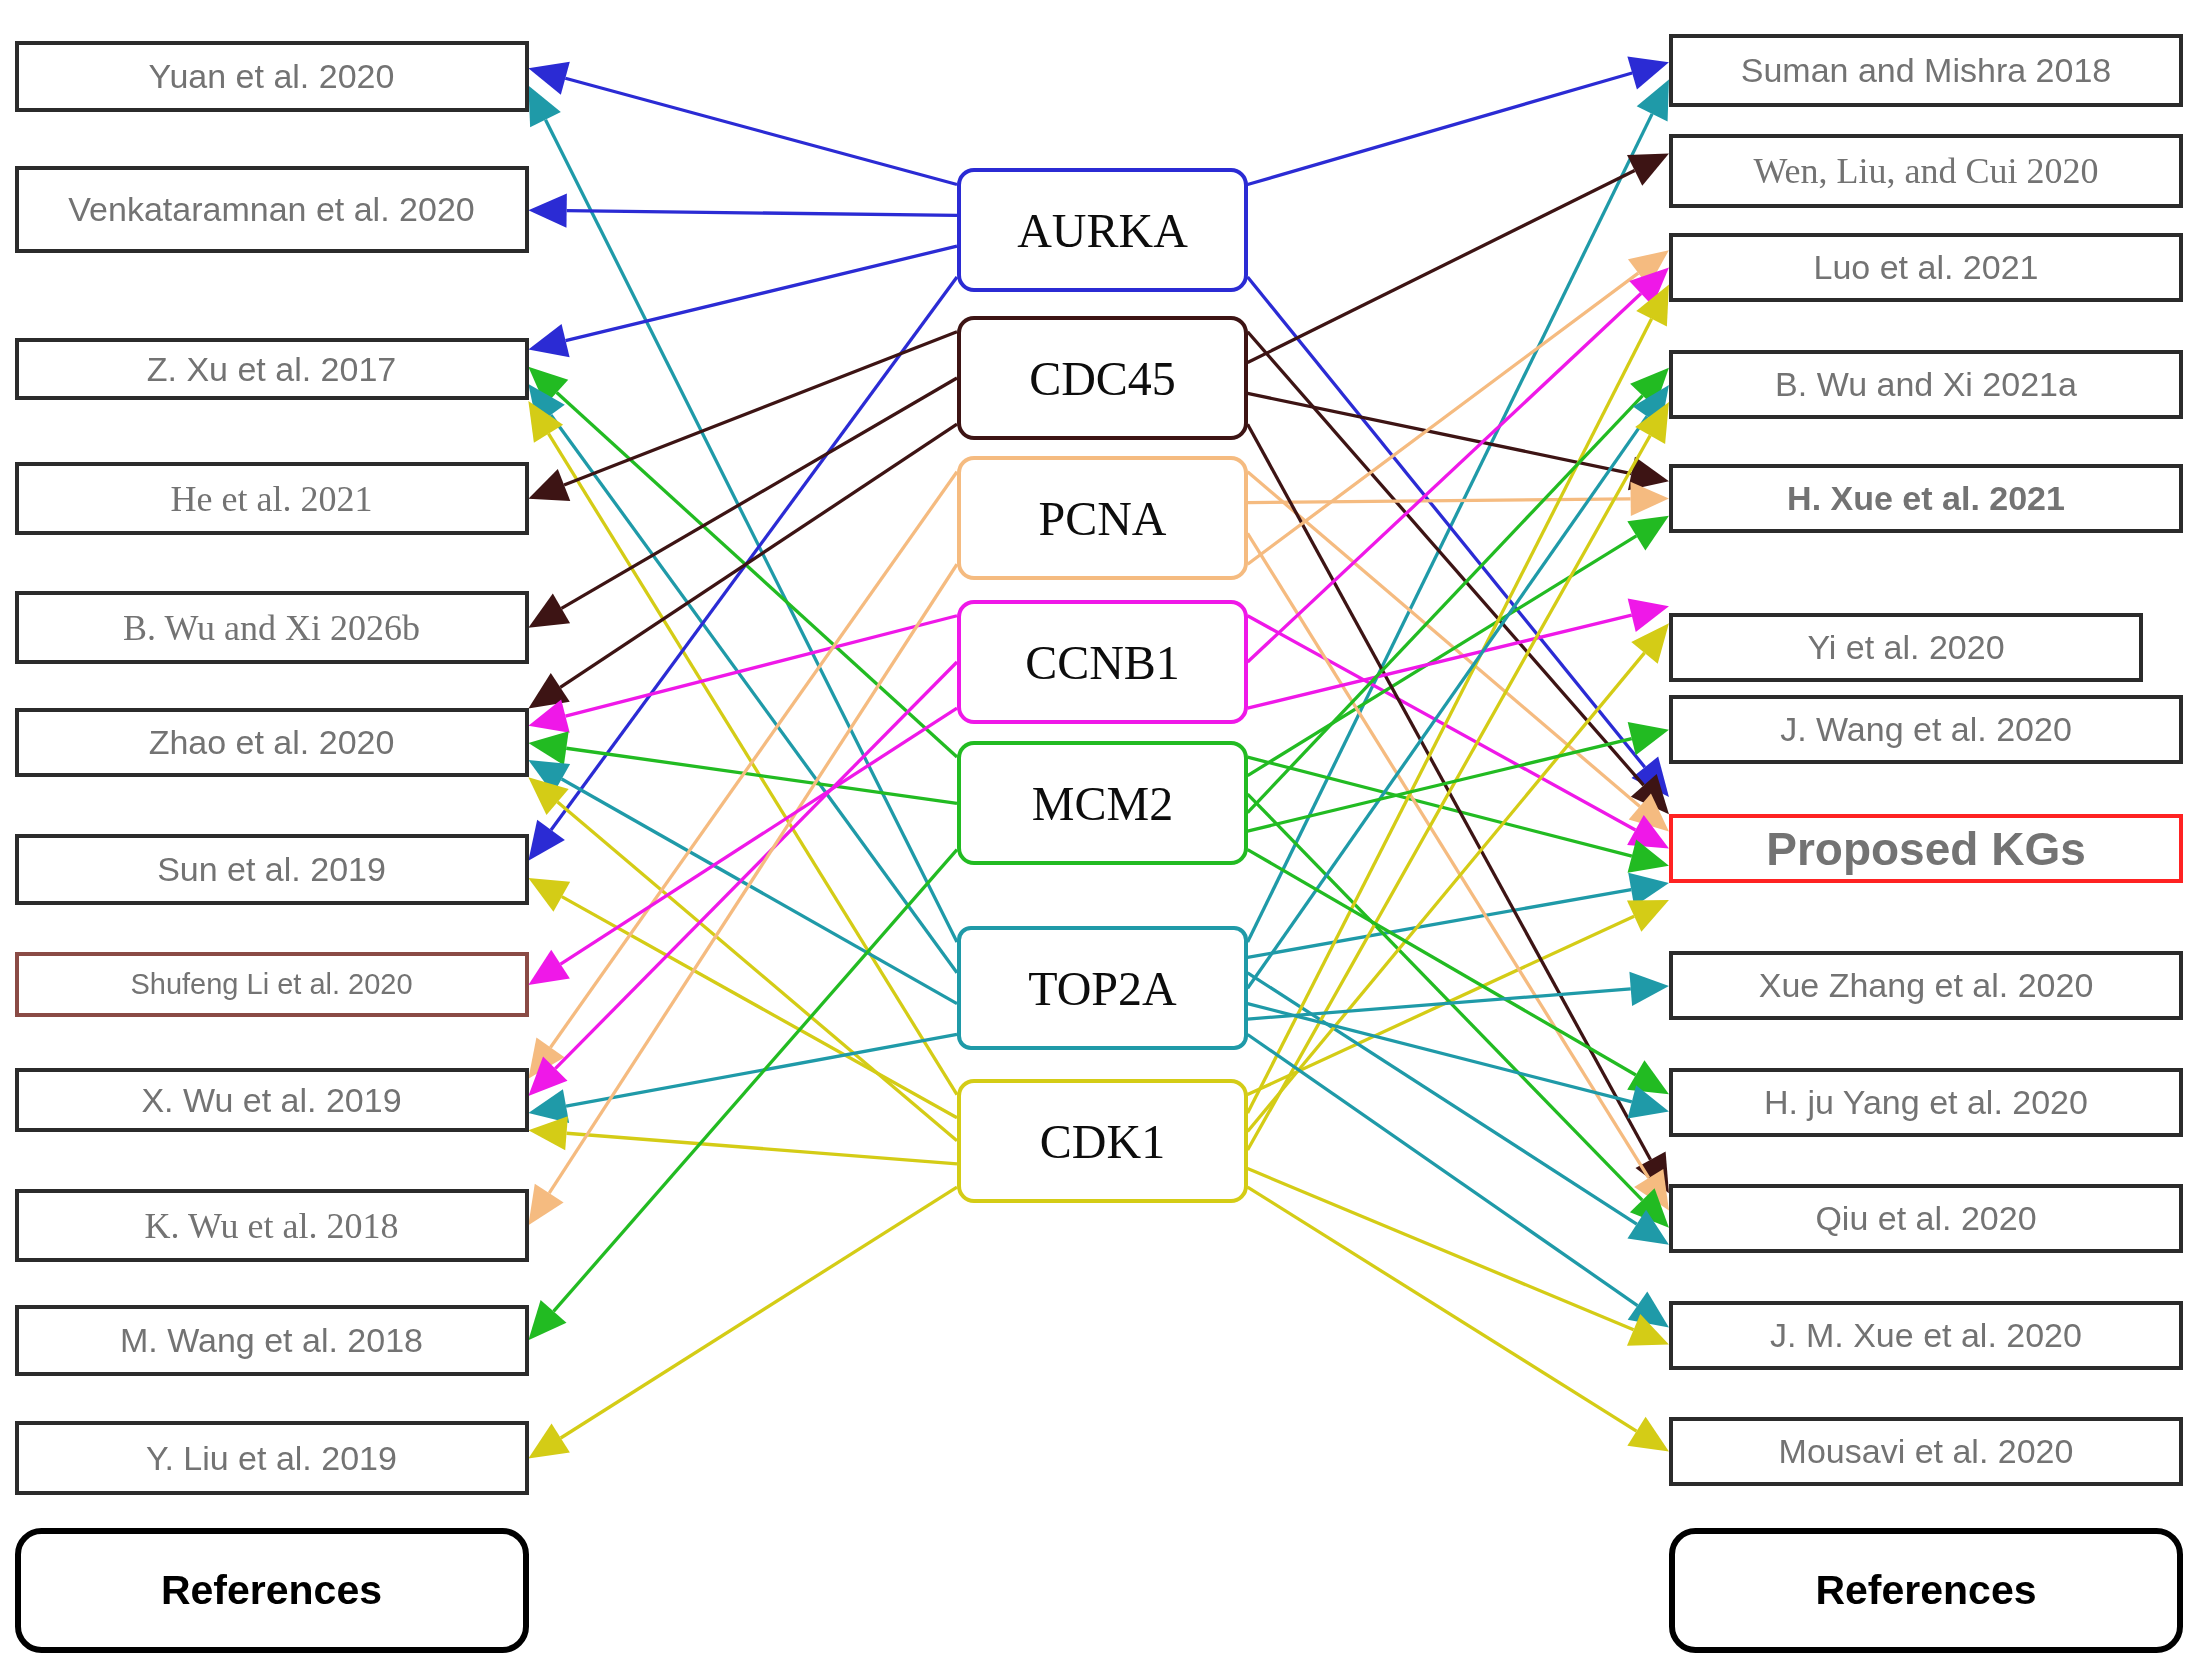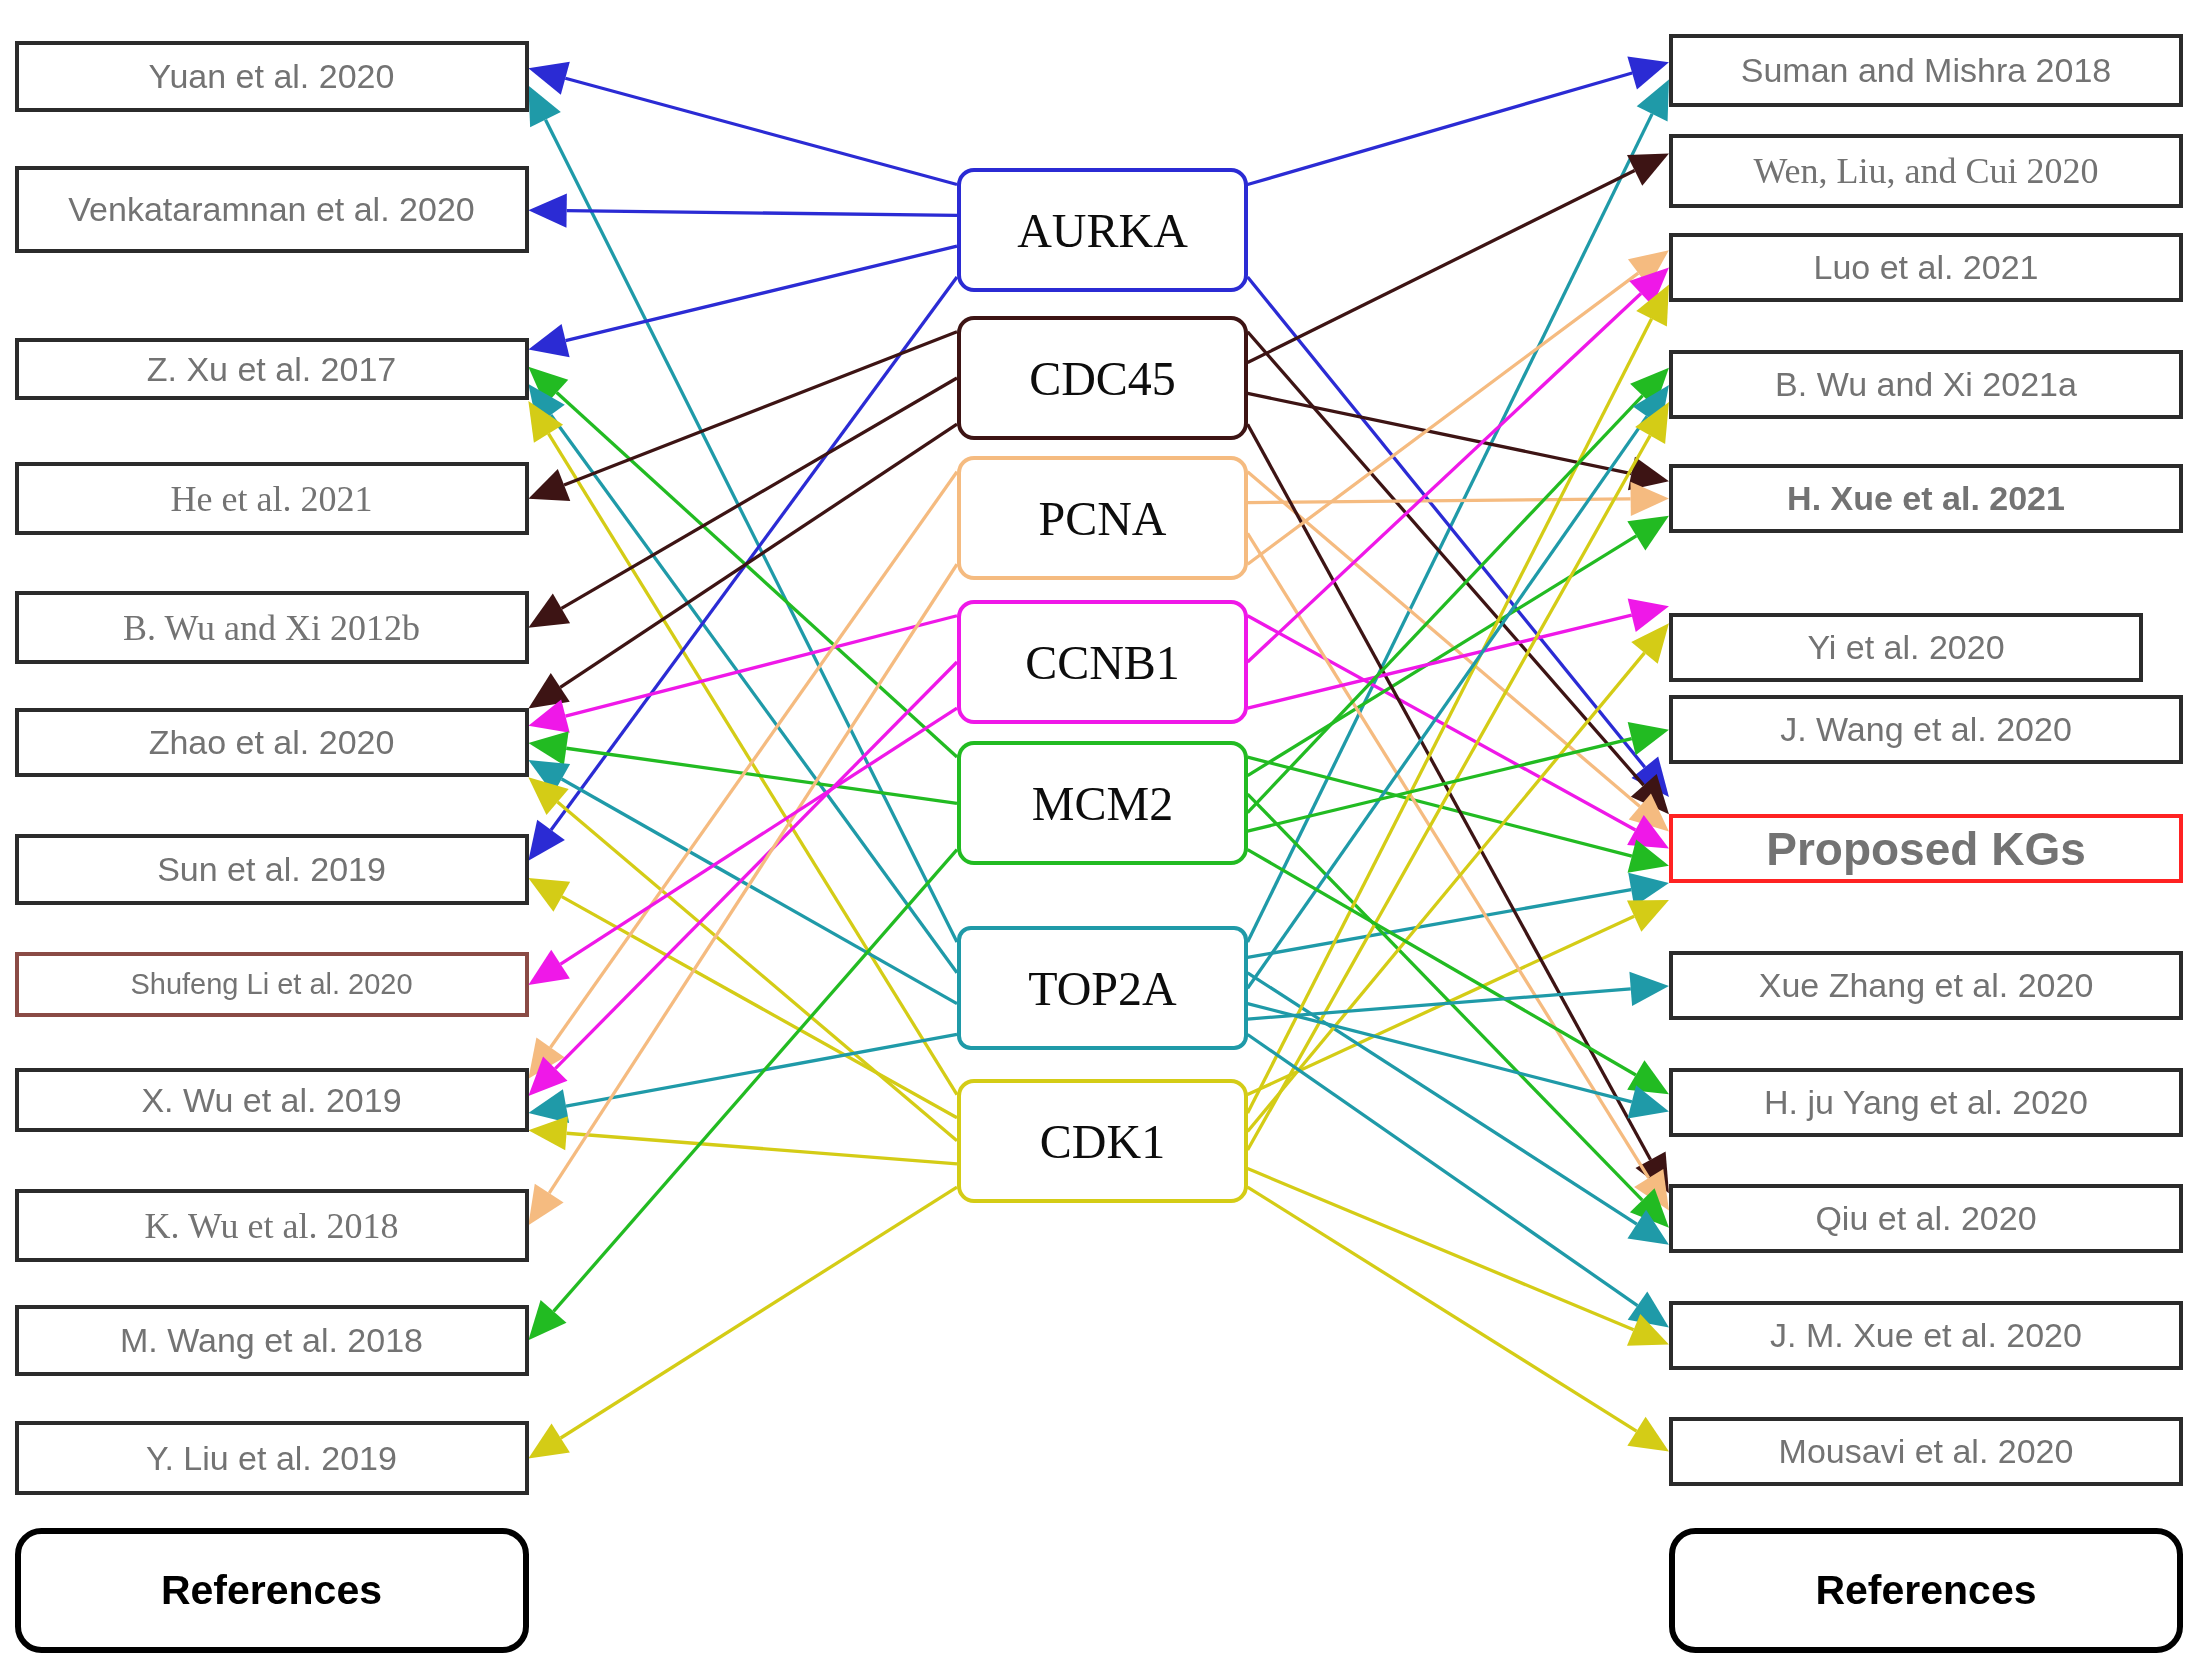--- a/index.html
+++ b/index.html
@@ -146,21 +146,21 @@
       <div class="ref box" style="left: 14.5px; top: 166px; width: 514px; height: 87px;">
         <span>Venkataramnan et al. 2020</span>
       </div>
       <div class="ref box" style="left: 14.5px; top: 338px; width: 514px; height: 62px;">
         <span>Z. Xu et al. 2017</span>
       </div>
       <div class="ref box serif" style="left: 14.5px; top: 462px; width: 514px; height: 73px;">
         <span>He et al. 2021</span>
       </div>
       <div class="ref box serif" style="left: 14.5px; top: 591px; width: 514px; height: 73px;">
-        <span>B. Wu and Xi 2012b</span>
+        <span>B. Wu and Xi 2026b</span>
       </div>
       <div class="ref box" style="left: 14.5px; top: 708px; width: 514px; height: 69px;">
         <span>Zhao et al. 2020</span>
       </div>
       <div class="ref box" style="left: 14.5px; top: 834px; width: 514px; height: 71px;">
         <span>Sun et al. 2019</span>
       </div>
       <div class="ref box small" style="left: 14.5px; top: 952px; width: 514px; height: 65px; border-color: rgb(138, 75, 69);">
         <span>Shufeng Li et al. 2020</span>
       </div>

